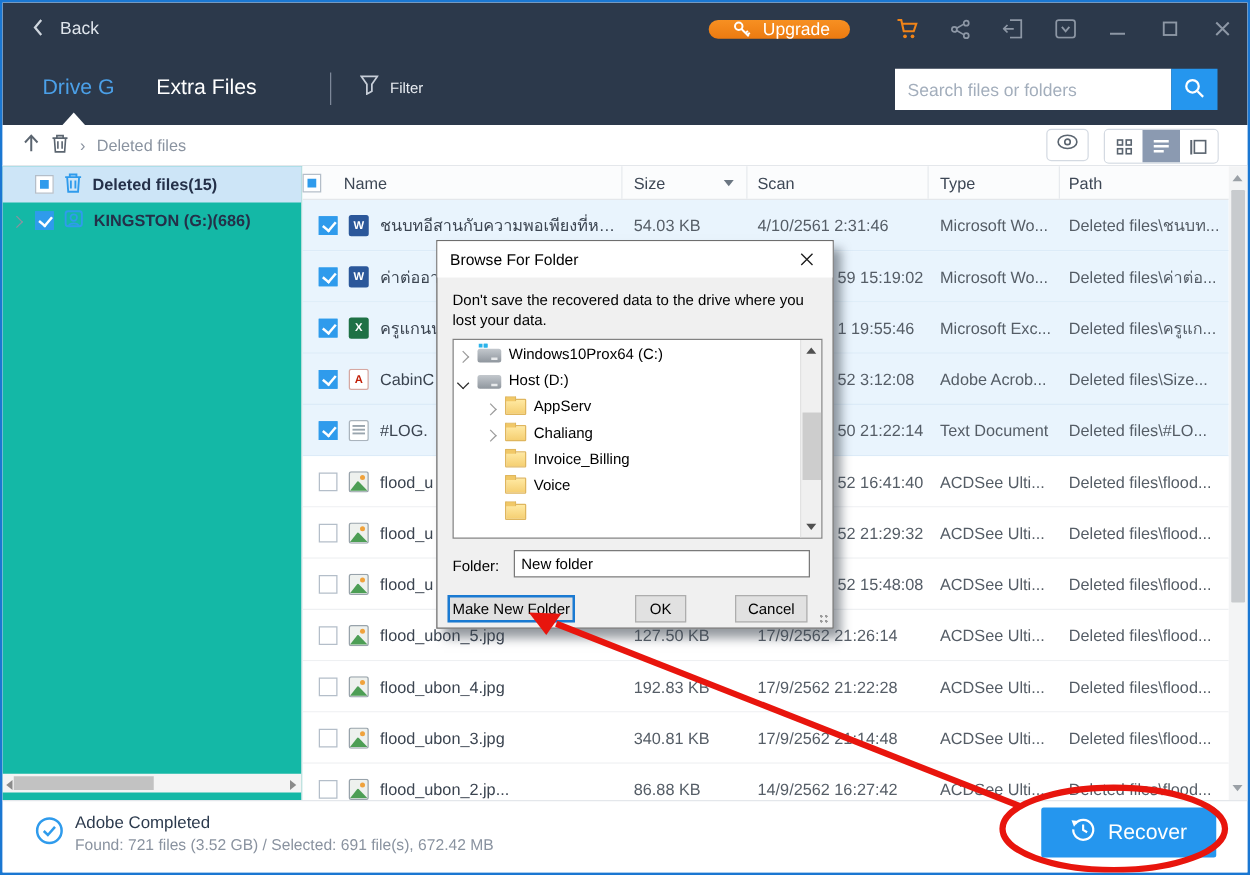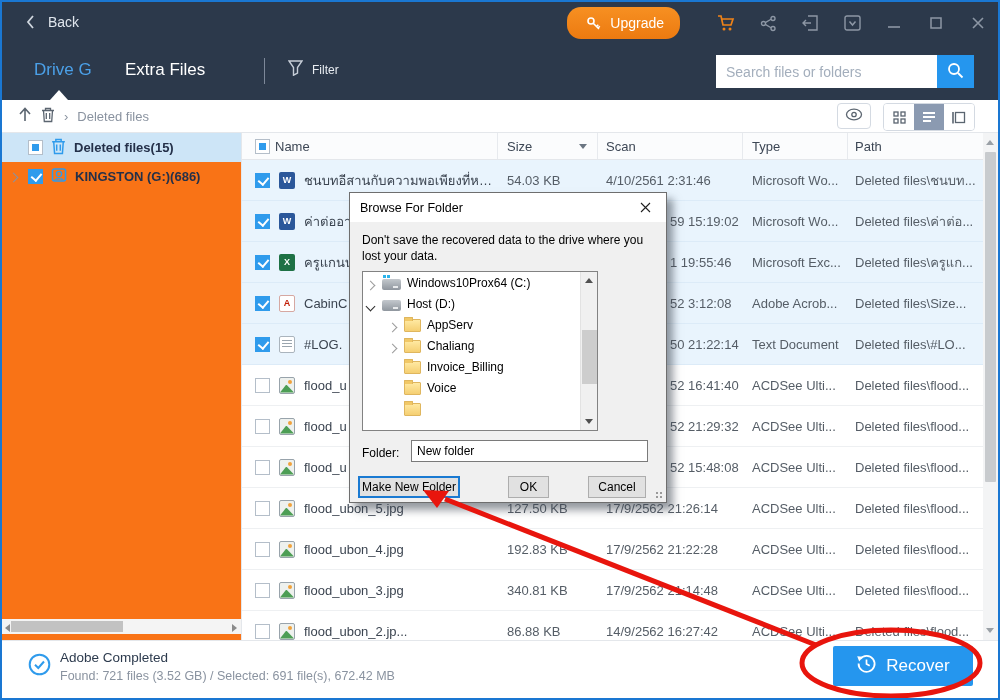--- a/index.html
+++ b/index.html
@@ -4,21 +4,21 @@
 <style>
   *{box-sizing:border-box;margin:0;padding:0}
   html,body{width:1000px;height:700px;font-family:"Liberation Sans",sans-serif;}
   .win{position:relative;width:1000px;height:700px;border:2px solid #1a77d2;background:#fff;overflow:hidden}
 
   
   .header{position:absolute;left:0;top:0;right:0;height:98px;background:#2c394b}
   .titlebar{position:absolute;left:0;top:0;right:0;height:42px}
   .back{position:absolute;left:18px;top:10px;display:flex;align-items:center;gap:8px;color:#dfe5ec;font-size:14px;cursor:default}
   .tb-icons{position:absolute;right:10px;top:0;height:42px;display:flex;align-items:center;gap:22px}
-  .upgrade{display:flex;align-items:center;gap:7px;background:linear-gradient(#f79022,#ec7a10);border-radius:14px;height:32px;padding:0 16px;color:#fff;font-size:14px;margin-right:14px}
+  .upgrade{display:flex;align-items:center;gap:7px;background:linear-gradient(#f79022,#ec7a10);border-radius:14px;height:15px;padding:0 16px;color:#fff;font-size:14px;margin-right:14px}
   .wicon{display:flex;align-items:center;justify-content:center;width:20px;height:20px}
 
   
   .nav{position:absolute;left:0;top:42px;right:0;height:56px}
   .tab{position:absolute;top:16px;font-size:17px;color:#fff}
   .tab.active{color:#4ba0e8}
   .tab-arrow{position:absolute;left:48px;bottom:0;width:0;height:0;border-left:9px solid transparent;border-right:9px solid transparent;border-bottom:10px solid #fff}
   .nav-divider{position:absolute;left:262px;top:14px;width:1px;height:26px;background:#7d8899}
   .filter{position:absolute;left:286px;top:16px;display:flex;gap:9px;align-items:center;color:#e8ecf1;font-size:12px}
   .search{position:absolute;left:714px;top:11px;width:258px;height:33px;display:flex}
@@ -29,39 +29,39 @@
   
   .toolbar{position:absolute;left:0;top:98px;right:0;height:33px;background:#fff;border-bottom:1px solid #e4e7eb}
   .crumb{position:absolute;left:16px;top:0;height:32px;display:flex;align-items:center;gap:9px;color:#8a93a0;font-size:13px}
   .viewbox{position:absolute;right:23px;top:3px;display:flex;gap:12px}
   .eyebtn{width:34px;height:26px;border:1px solid #d4dae2;border-radius:4px;display:flex;align-items:center;justify-content:center;background:#fff}
   .seg{display:flex;border:1px solid #d4dae2;border-radius:4px;overflow:hidden}
   .seg .s{width:30px;height:26px;display:flex;align-items:center;justify-content:center;background:#fff}
   .seg .s.active{background:#8b9ab1}
 
   
-  .sidebar{position:absolute;left:0;top:131px;width:240px;height:507px;background:#f97316;border-right:1px solid #e4e7eb}
+  .sidebar{position:absolute;left:0;top:131px;width:240px;height:507px;background:#14b8a6;border-right:1px solid #e4e7eb}
   .srow{height:29px;display:flex;align-items:center;gap:8px;font-size:13px;font-weight:bold;color:#243049}
   .srow.sel{background:#cde5f7}
   .sexp{width:10px;margin-left:8px}
   .hscroll{position:absolute;left:0;bottom:6px;width:239px;height:15px;background:#f4f4f4}
   .hs-thumb{position:absolute;left:9px;top:2px;width:112px;height:11px;background:#c2c2c2}
   .hs-l{position:absolute;left:3px;top:5px}.hs-r{position:absolute;right:4px;top:5px}
 
   
   .cb{width:15px;height:15px;border:1px solid #b4bec9;background:#fff;position:relative;flex:none}
   .cb.on{background:#2f9bec;border-color:#2f9bec}
   .cb.on::after{content:"";position:absolute;left:4px;top:1px;width:5px;height:8px;border:solid #fff;border-width:0 2px 2px 0;transform:rotate(40deg)}
   .cb.ind::after{content:"";position:absolute;left:3px;top:3px;width:7px;height:7px;background:#2f9bec}
 
   
   .main{position:absolute;left:240px;top:131px;right:0;height:507px;background:#fff}
   .thead{position:absolute;left:0;top:0;right:15px;height:27px;background:#fbfcfd;border-bottom:1px solid #e4e7eb;display:flex;font-size:13px;color:#3d4755}
   .th{display:flex;align-items:center;border-right:1px solid #e7eaee;height:100%}
-  .th.h-name{width:256px;gap:5px;padding-left:13px}
+  .th.h-name{width:256px;gap:18px;}
   .th.h-size{width:100px;padding-left:9px;position:relative}
   .th.h-date{width:145px;padding-left:8px}
   .th.h-type{width:105px;padding-left:9px}
   .th.h-path{flex:1;padding-left:7px;border-right:0}
   .sort-tri{position:absolute;right:10px;top:11px;width:0;height:0;border-left:4px solid transparent;border-right:4px solid transparent;border-top:5px solid #6b7682}
   .rows{position:absolute;left:0;top:27px;right:15px;bottom:0;overflow:hidden}
   .frow{height:41px;display:flex;align-items:center;border-bottom:1px solid #eef0f2;font-size:13px;color:#555d66;background:#fff}
   .frow.sel{background:#e9f4fd;border-bottom-color:#dcebf8}
   .c-name{width:256px;display:flex;align-items:center;gap:9px;padding-left:13px;color:#3b4450;overflow:hidden;white-space:nowrap}
   .c-name .t{overflow:hidden;text-overflow:ellipsis}
@@ -97,21 +97,21 @@
   .st-check{position:absolute;left:26px;top:12px}
   .st-title{position:absolute;left:58px;top:9px;font-size:13.5px;color:#2c3a4d}
   .st-detail{position:absolute;left:58px;top:28px;font-size:12.5px;color:#8a93a0}
   .recover{position:absolute;right:25px;top:5px;width:140px;height:40px;background:#2596ee;border:0;border-radius:2px;color:#fff;font-size:17px;display:flex;align-items:center;justify-content:center;gap:9px}
 
   
   .dialog{position:absolute;left:347px;top:190px;width:318px;height:311px;background:#f0f0f0;border:1px solid #6e6e6e;box-shadow:6px 7px 8px rgba(60,70,80,.55);z-index:30;font-size:12px;color:#000}
   .dlg-title{position:absolute;left:0;top:0;right:0;height:29px;background:#fff;display:flex;align-items:center;padding-left:10px;font-size:12.5px}
   .dlg-x{position:absolute;right:1px;top:1px;width:40px;height:27px;display:flex;align-items:center;justify-content:center;font-size:14px;color:#1f1f1f}
   .dlg-msg{position:absolute;left:12px;top:39px;width:290px;line-height:16px}
-  .tree{position:absolute;left:12px;top:78px;width:236px;height:160px;background:#fff;border:1px solid #828282;overflow:hidden}
+  .tree{position:absolute;left:12px;top:78px;width:296px;height:160px;background:#fff;border:1px solid #828282;overflow:hidden}
   .titem{height:21px;display:flex;align-items:center;gap:6px;white-space:nowrap}
   .texp{width:9px;height:9px;flex:none;margin-left:4px}
   .chev-r{border:solid #9b9b9b;border-width:0 1.4px 1.4px 0;display:inline-block;width:7px;height:7px;transform:rotate(-45deg)}
   .chev-d{border:solid #2b2b2b;border-width:0 1.4px 1.4px 0;display:inline-block;width:7px;height:7px;transform:rotate(45deg)}
   .lvl2 .texp{margin-left:26px}
   .ico-folder{width:17px;height:13px;flex:none;background:linear-gradient(#ffe9a2,#f5cf72);border:1px solid #dfb65e;border-radius:1px;position:relative;margin-top:2px}
   .ico-folder::before{content:"";position:absolute;top:-3.5px;left:-1px;width:7px;height:3px;background:#f1c867;border:1px solid #dfb65e;border-bottom:none;border-radius:1px 1px 0 0}
   .ico-drive{width:19px;height:11px;flex:none;background:linear-gradient(#c3c8cd,#8f969e);border-radius:2px;position:relative;margin-top:3px}
   .ico-drive::after{content:"";position:absolute;right:3px;bottom:2px;width:5px;height:1.5px;background:#e8eaec}
   .ico-osdrive{position:relative}

